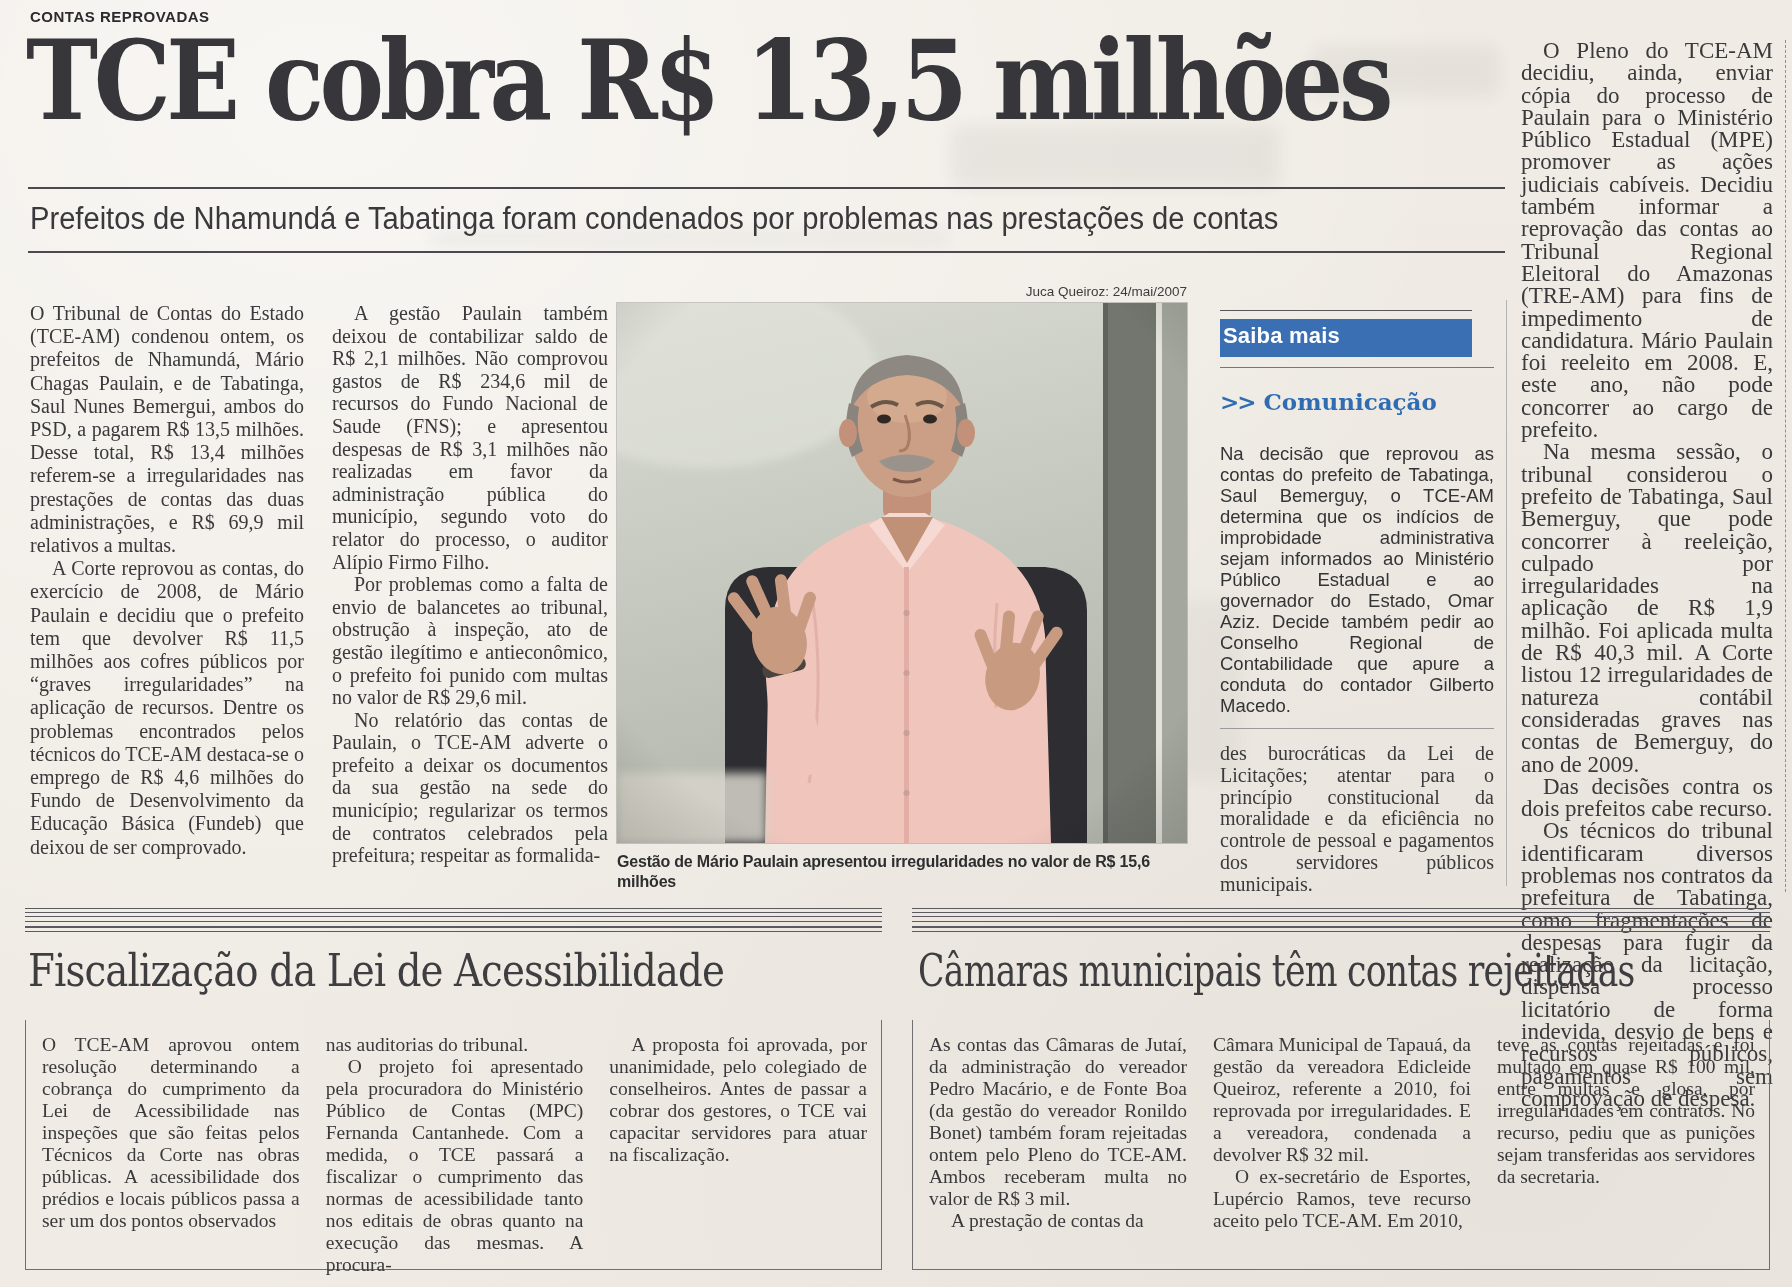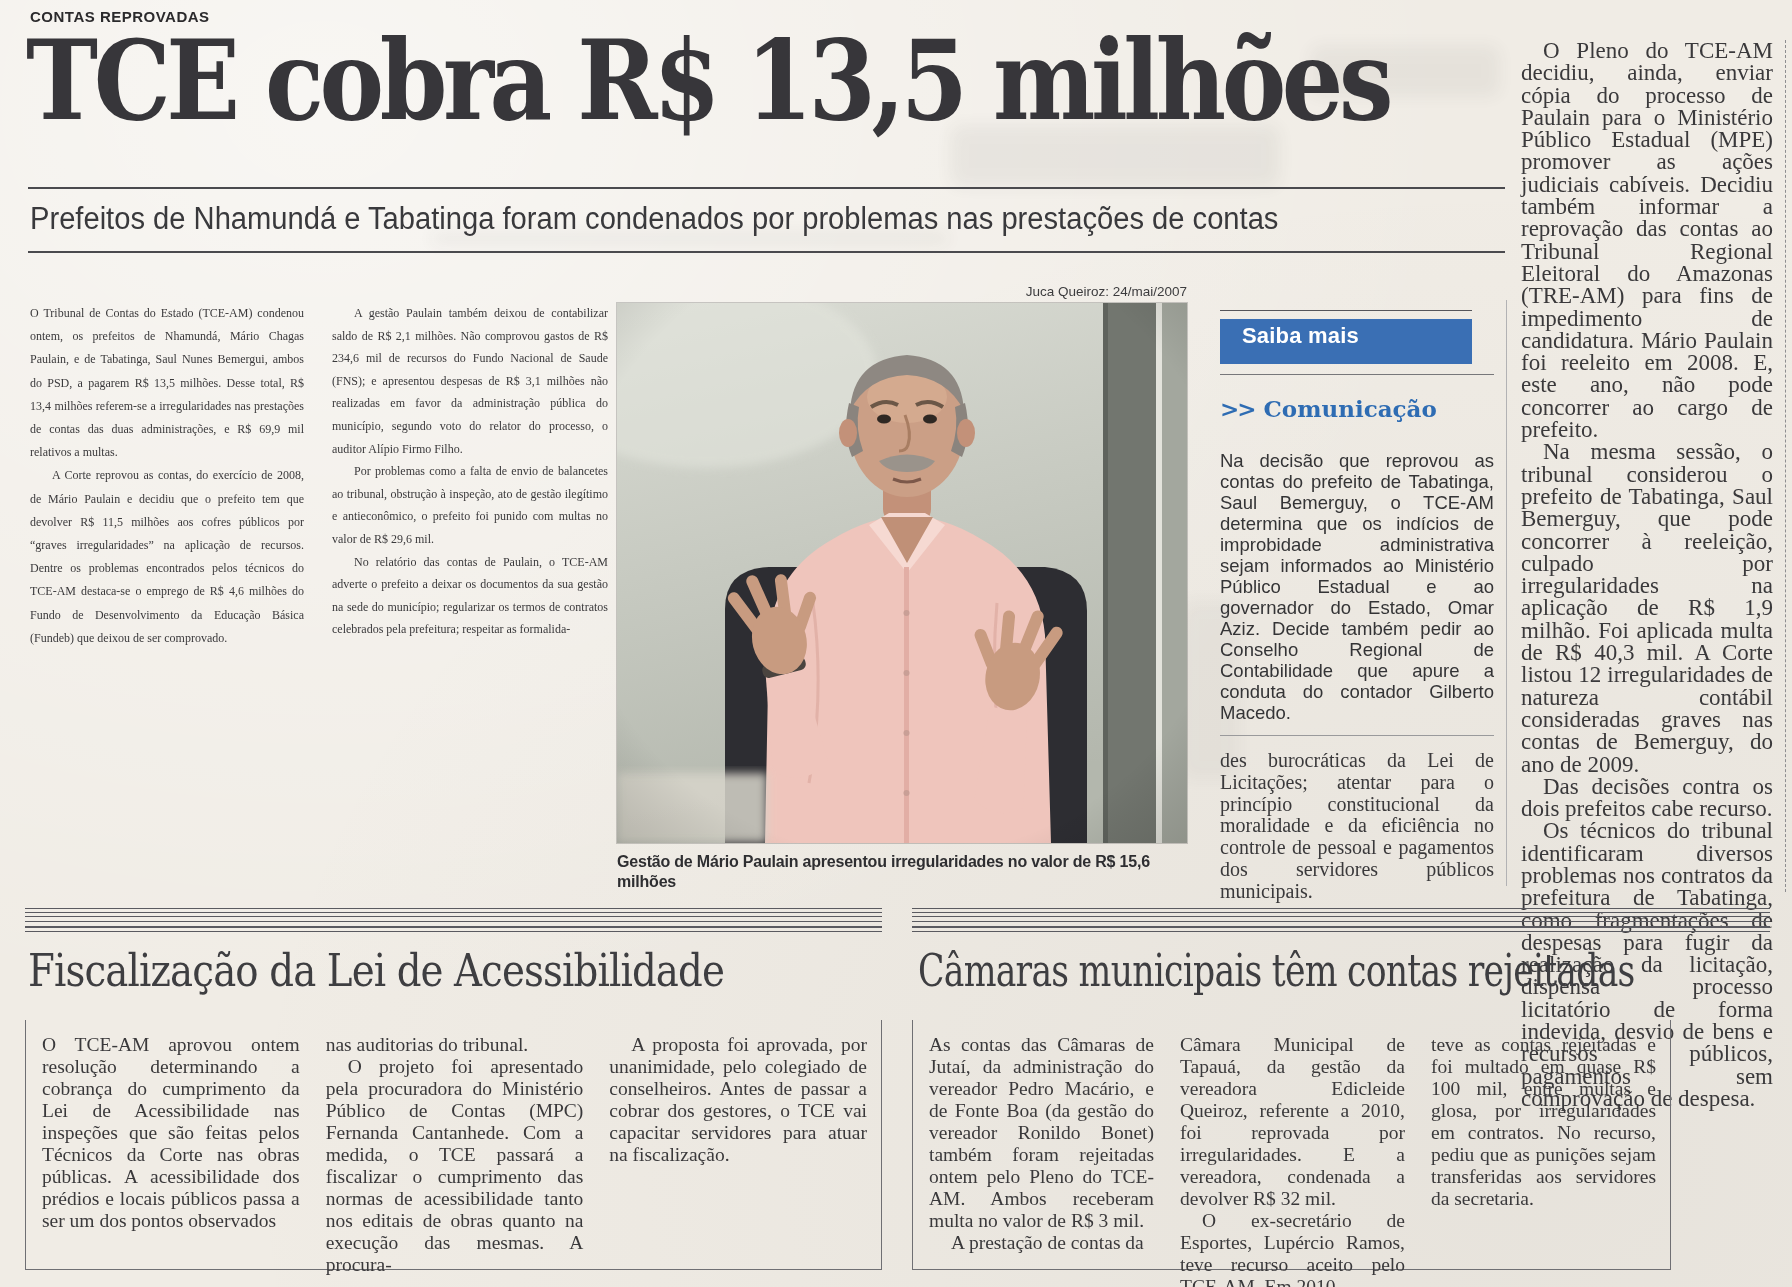--- a/index.html
+++ b/index.html
@@ -15,40 +15,40 @@
   .headline{position:absolute;left:26px;top:18px;margin:0;white-space:nowrap;
             font-family:"DejaVu Serif",serif;font-weight:700;font-size:110px;line-height:1.15;
             letter-spacing:-5px;color:#37363a;transform:scaleX(.88);transform-origin:0 0;}
   .hrule{position:absolute;left:28px;width:1477px;height:2px;background:#4a4a4e;}
   #rule-a{top:187px}
   #rule-b{top:251px}
   .subheadline{position:absolute;left:30px;top:200px;white-space:nowrap;
                font:400 31px/1.2 "Liberation Sans",sans-serif;color:#39393c;
                transform:scaleX(.94);transform-origin:0 0;}
   
-  .bodycol{position:absolute;font-size:12px;line-height:22.6px;text-align:justify;hyphens:auto;}
+  .bodycol{position:absolute;font-size:20px;line-height:22.6px;text-align:justify;hyphens:auto;}
   .bodycol p{margin:0;}
   .bodycol p.ind{text-indent:22px;}
   #col1{left:30px;top:302px;width:274px;line-height:23.2px;}
   #col2{left:332px;top:302px;width:276px;}
   #col5{left:1521px;top:40px;width:252px;height:852px;padding-right:12px;font-size:23px;line-height:22.3px;
         border-right:1px dashed #8e8e90;}
   .vsep{position:absolute;left:1506px;top:300px;width:1px;height:586px;background:#b2b2b4;}
   
   .credit{position:absolute;left:617px;top:284px;width:570px;text-align:right;
           font:400 13.5px "Liberation Sans",sans-serif;color:#3c3c3e;}
   .photo{position:absolute;left:617px;top:303px;width:570px;height:540px;background:#c6c9c0;
          box-shadow:0 0 0 1px rgba(60,60,60,.25);}
   .caption{position:absolute;left:617px;top:852px;width:590px;
            font:700 16px/1.25 "Liberation Sans",sans-serif;color:#2e2e31;letter-spacing:-.2px;}
   
   .saiba{position:absolute;left:1220px;top:310px;width:274px;}
   .saiba-head-rule{width:252px;height:1px;background:#55555a;margin-bottom:8px;}
-  .saiba-bar{width:252px;height:45px;background:#3a6fb4;color:#ffffff;box-sizing:border-box;
-             font:700 22px/34px "Liberation Sans",sans-serif;padding-left:22px;letter-spacing:.2px;}
+  .saiba-bar{width:252px;height:38px;background:#3a6fb4;color:#ffffff;box-sizing:border-box;
+             font:700 22px/34px "Liberation Sans",sans-serif;padding-left:3px;letter-spacing:.2px;}
   .saiba-bar-rule{width:274px;height:1px;background:#77777a;margin-top:10px;}
   .saiba-topic{margin-top:20px;font-family:"DejaVu Serif",serif;font-weight:700;font-size:23px;color:#2e6cb3;}
   .saiba-topic .chev{letter-spacing:-2px;margin-right:9px;}
   .saiba-body{margin-top:28px;font:400 18.5px/21px "Liberation Sans",sans-serif;
               text-align:justify;color:#343436;}
   .saiba-bot-rule{width:274px;height:1px;background:#9a9a9c;margin-top:12px;}
   .saiba-cont{margin:14px 0 0 0;font-size:20px;line-height:21.8px;text-align:justify;}
   
   .rulestack{position:absolute;height:24px;
      background:
@@ -62,21 +62,21 @@
   #cam-rules{left:912px;top:908px;width:858px;}
   .subhead2{position:absolute;margin:0;white-space:nowrap;font-family:"DejaVu Serif",serif;
             font-weight:400;color:#3e3e41;font-size:45px;line-height:1.2;letter-spacing:-1px;
             transform-origin:0 0;}
   #acc-head{left:28px;top:944px;transform:scaleX(.86);}
   #cam-head{left:918px;top:944px;transform:scaleX(.77);}
   .colsbox{position:absolute;top:1020px;height:250px;box-sizing:border-box;
            border-left:1px solid #6f6f73;border-right:1px solid #6f6f73;border-bottom:1px solid #6f6f73;
            display:flex;gap:26px;padding:14px 14px 0 16px;}
   #acc-box{left:25px;width:857px;}
-  #cam-box{left:912px;width:759px;}
+  #cam-box{left:912px;width:858px;}
   .bcol{width:258px;font-size:19.5px;line-height:22px;text-align:justify;hyphens:auto;}
   .bcol p{margin:0;}
   .bcol p.ind{text-indent:22px;}
   
   .ghost{position:absolute;background:#32322e;filter:blur(8px);border-radius:10px;pointer-events:none;}
   #g1{left:950px;top:125px;width:330px;height:62px;opacity:.055;}
   #g2{left:1310px;top:45px;width:190px;height:52px;opacity:.05;}
   #g3{left:430px;top:232px;width:520px;height:13px;opacity:.05;}
   #g4{left:1180px;top:600px;width:60px;height:180px;opacity:.04;}
 </style>

